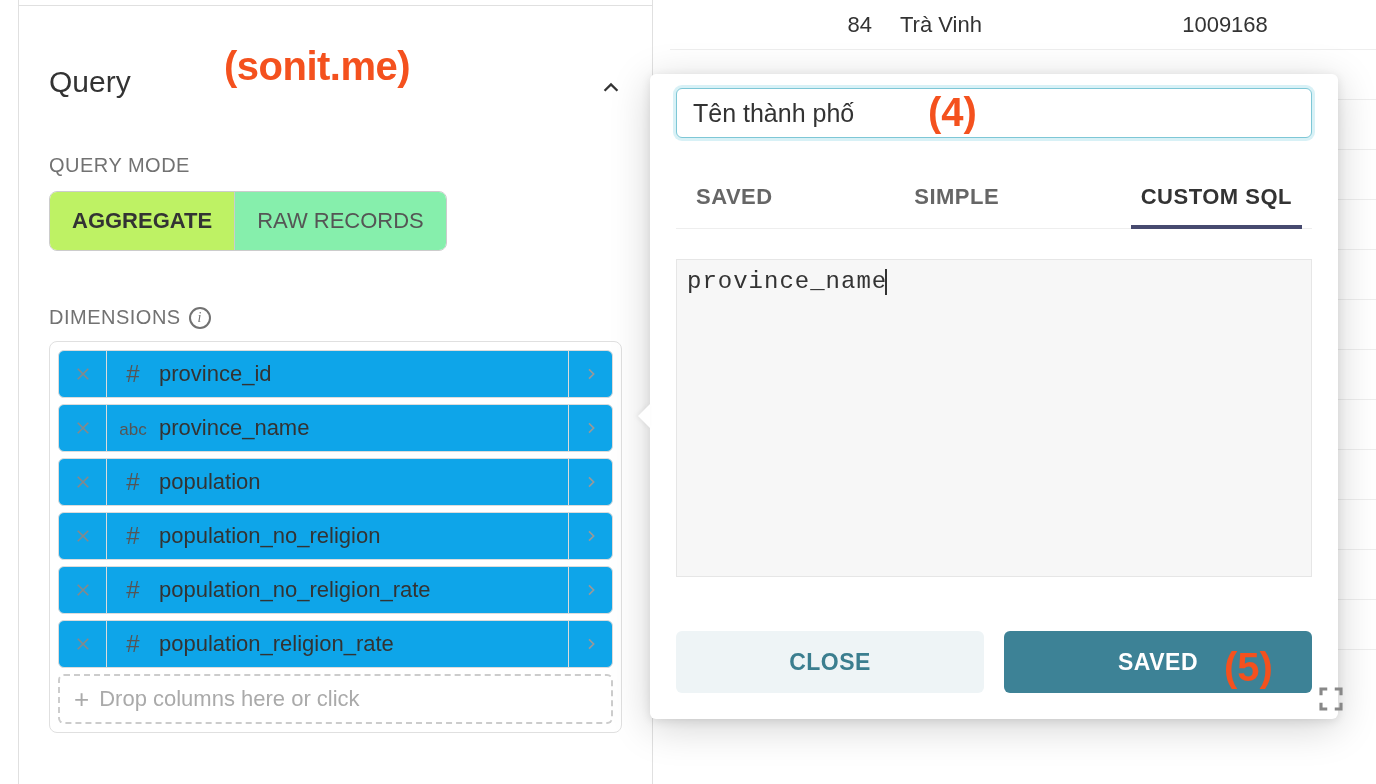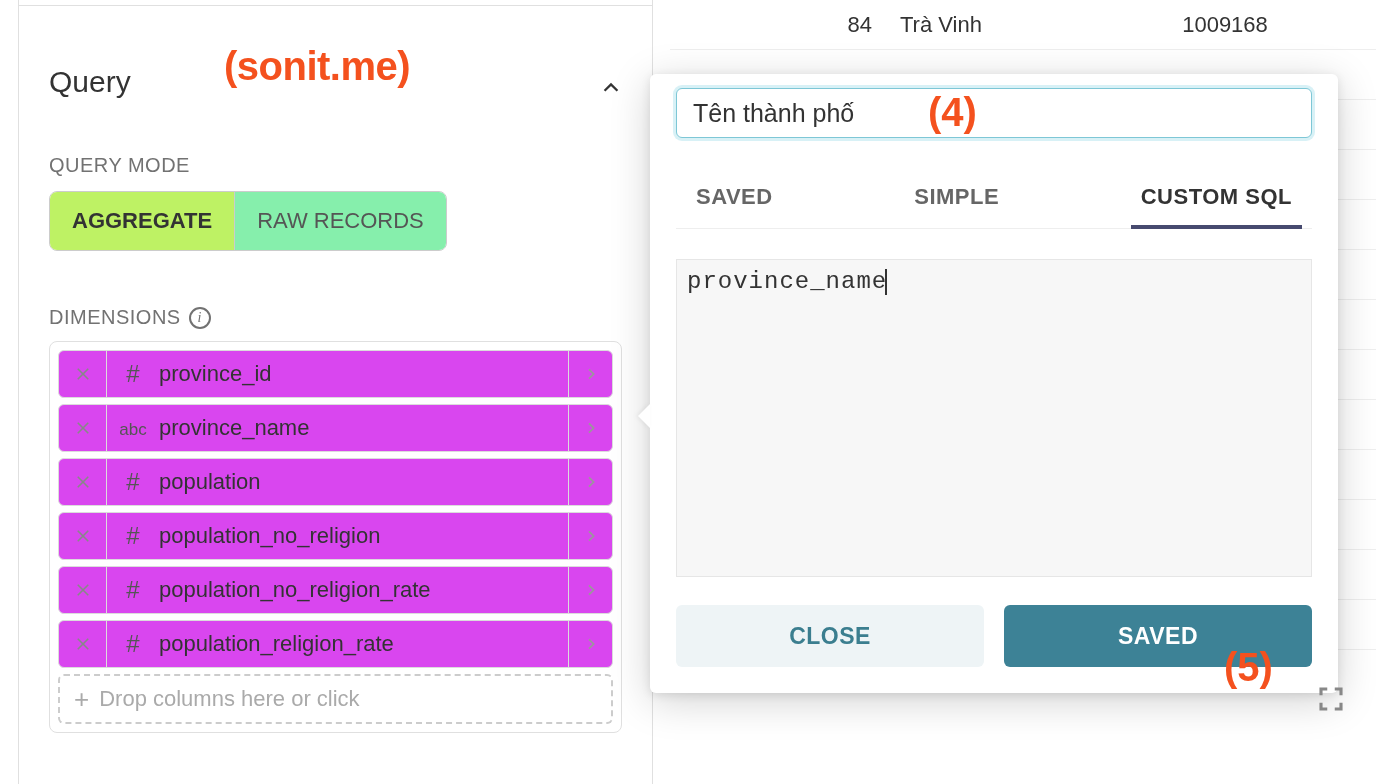--- a/index.html
+++ b/index.html
@@ -95,21 +95,21 @@
     border: 1px solid #e0e0e0;
     border-radius: 8px;
     padding: 8px;
     display: flex;
     flex-direction: column;
     gap: 6px;
   }
   .dim-row {
     display: flex;
     align-items: center;
-    background: #d946ef;
+    background: #0ea5e9;
     border: 1px solid #dcdcdc;
     border-radius: 6px;
     height: 48px;
   }
   .dim-close {
     width: 48px;
     height: 100%;
     display: flex;
     align-items: center;
     justify-content: center;
@@ -268,21 +268,21 @@
     width: 2px;
     height: 26px;
     background: #333;
     vertical-align: bottom;
     margin-left: -2px;
   }
 
   .btn-row {
     display: flex;
     gap: 20px;
-    margin-top: 28px;
+    margin-top: 54px;
   }
   .btn {
     flex: 1;
     height: 62px;
     display: flex;
     align-items: center;
     justify-content: center;
     font-size: 23px;
     font-weight: 700;
     letter-spacing: 0.5px;

